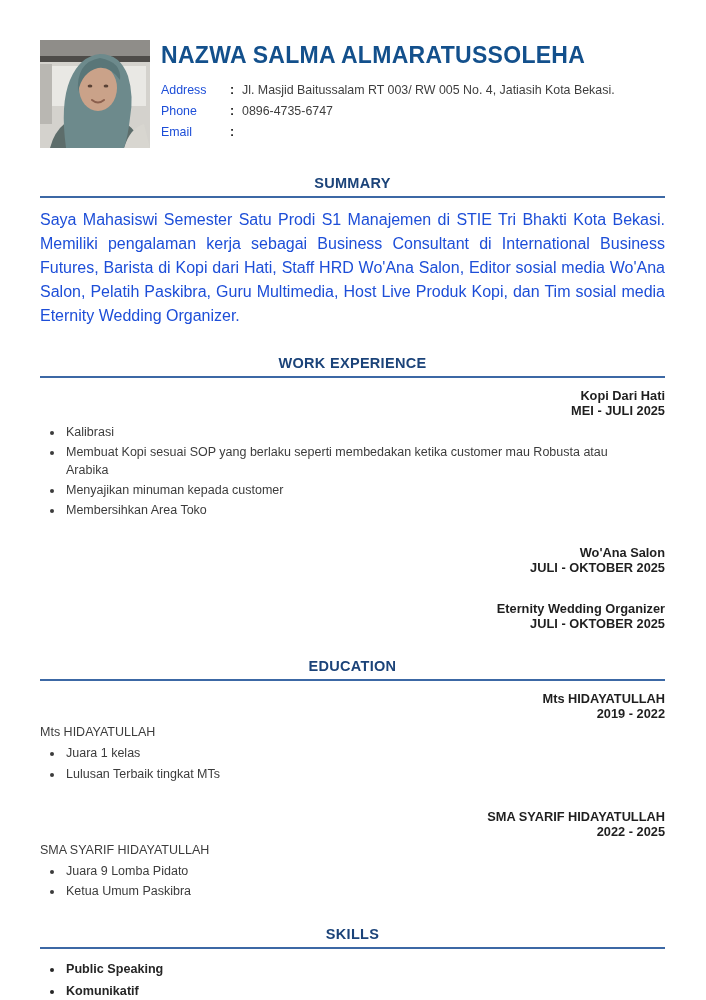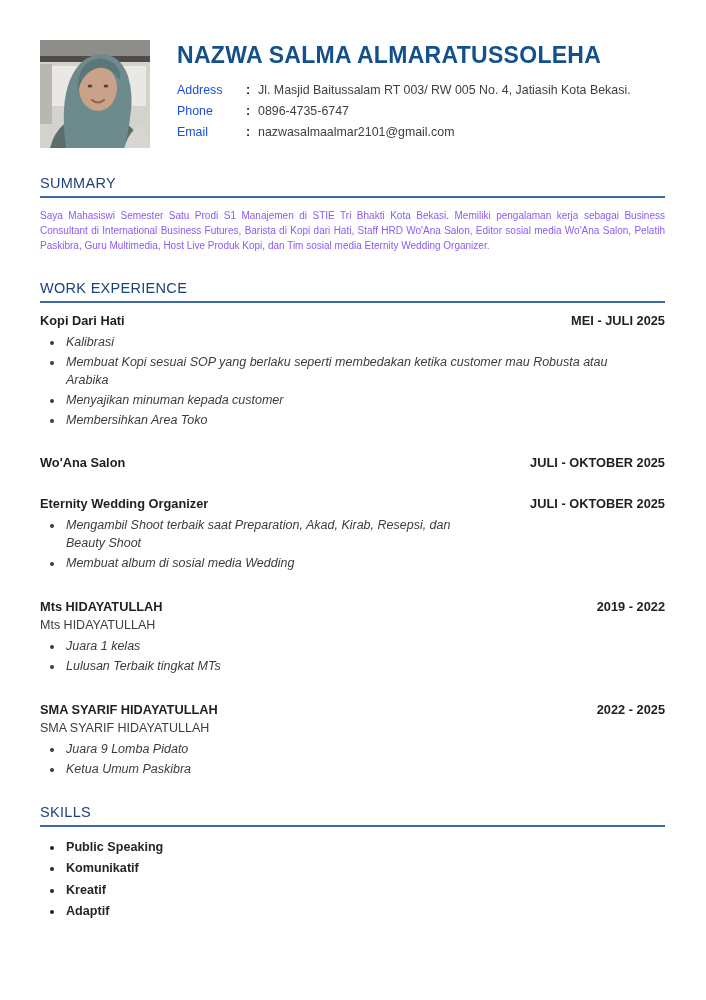--- a/index.html
+++ b/index.html
@@ -6,21 +6,21 @@
   html, body { width: 706px; height: 1000px; }
   body {
     background: #ffffff;
     font-family: "Liberation Sans", "DejaVu Sans", sans-serif;
     color: #3e3e3e;
     overflow: hidden;
   }
   .page { padding: 40px 41px 0 40px; }
 
   
-  .header { display: flex; gap: 27px; }
+  .header { display: flex; gap: 11px; }
   .photo {
     width: 110px; height: 108px; flex: 0 0 110px;
     overflow: hidden; background: #cfcecb;
   }
   .photo svg { display: block; }
   .header-right { flex: 1; padding-top: 3px; }
   h1.name {
     font-size: 23px; font-weight: bold; color: #13508c;
     letter-spacing: 0.3px; margin: 0 0 15px 0; line-height: 1.1;
   }
@@ -28,44 +28,44 @@
     display: grid; grid-template-columns: 69px 12px 1fr;
     row-gap: 6px; font-size: 12.4px; line-height: 1.2;
   }
   .contact-label { font-weight: normal; color: #1d4ed8; }
   .contact-colon { color: #1d1d1d; font-weight: bold; }
   .contact-value { color: #3e3e3e; }
 
   
   section { margin-top: 27px; }
   h2.section-title {
-    font-size: 14.5px; font-weight: normal; color: #1b4379;
+    font-size: 14.5px; font-weight: bold; color: #1b4379;
     letter-spacing: 0.3px;
     border-bottom: 2px solid #3c68a5;
-    padding-bottom: 5px; margin-bottom: 10px;
+    padding-bottom: 5px; margin-bottom: 10px; text-align: center;
   }
   .summary-text {
-    font-size: 10px; line-height: 1.5; text-align: justify; color: #8b5cf6;
+    font-size: 16px; line-height: 1.5; text-align: justify; color: #1d4ed8;
   }
 
   .entry { margin-top: 26px; }
   .entry:first-of-type { margin-top: 10px; }
   .entry-head {
-    display: flex; justify-content: space-between; align-items: flex-start;
+    display: flex; justify-content: space-between; align-items: flex-end; flex-direction: column;
   }
   .entry-title { font-size: 12.8px; font-weight: bold; color: #1f1f1f; }
   .entry-period { font-size: 12.8px; font-weight: bold; color: #1f1f1f; white-space: nowrap; }
   .entry-subtitle { font-size: 12.5px; color: #3c3c3c; margin-top: 4px; }
 
   ul.bullets { margin: 6px 0 0 2px; padding-left: 22px; list-style: disc; }
   ul.bullets li {
     font-size: 12.5px; color: #3c3c3c; line-height: 1.38;
     margin: 3px 0; padding-left: 2px;
   }
-  ul.bullets li span { white-space: pre-line; font-style: italic; }
+  ul.bullets li span { white-space: pre-line; }
 
   section.skills { margin-top: 26px; }
   ul.skills-list { margin: 12px 0 0 2px; padding-left: 22px; list-style: disc; }
   ul.skills-list li {
     font-size: 12.6px; font-weight: bold; color: #262626;
     line-height: 1.3; margin: 5px 0; padding-left: 2px;
   }
 </style>
 </head>
 <body>
@@ -102,21 +102,20 @@
         <span class="contact-label">Address</span>
         <span class="contact-colon">:</span>
         <span class="contact-value">Jl. Masjid Baitussalam RT 003/ RW 005 No. 4, Jatiasih Kota Bekasi.</span>
 
         <span class="contact-label">Phone</span>
         <span class="contact-colon">:</span>
         <span class="contact-value">0896-4735-6747</span>
 
         <span class="contact-label">Email</span>
         <span class="contact-colon">:</span>
-        <span class="contact-value">nazwasalmaalmar2101@gmail.com</span>
       </div>
     </div>
   </header>
 
   <section>
     <h2 class="section-title">SUMMARY</h2>
     <p class="summary-text">Saya Mahasiswi Semester Satu Prodi S1 Manajemen di STIE Tri Bhakti Kota Bekasi. Memiliki pengalaman kerja sebagai Business Consultant di International Business Futures, Barista di Kopi dari Hati, Staff HRD Wo'Ana Salon, Editor sosial media Wo'Ana Salon, Pelatih Paskibra, Guru Multimedia, Host Live Produk Kopi, dan Tim sosial media Eternity Wedding Organizer.</p>
   </section>
 
   <section>
@@ -139,30 +138,26 @@
           <div class="entry-head">
             <span class="entry-title">Wo'Ana Salon</span>
             <span class="entry-period">JULI - OKTOBER 2025</span>
           </div>
         </div>
         <div class="entry">
           <div class="entry-head">
             <span class="entry-title">Eternity Wedding Organizer</span>
             <span class="entry-period">JULI - OKTOBER 2025</span>
           </div>
-          <ul class="bullets">
-            <li><span>Mengambil Shoot terbaik saat Preparation, Akad, Kirab, Resepsi, dan
-Beauty Shoot</span></li>
-            <li><span>Membuat album di sosial media Wedding</span></li>
-          </ul>
         </div>
       </div>
   </section>
 
   <section>
+    <h2 class="section-title">EDUCATION</h2>
     <div id="education-entries">
         <div class="entry">
           <div class="entry-head">
             <span class="entry-title">Mts HIDAYATULLAH</span>
             <span class="entry-period">2019 - 2022</span>
           </div>
           <div class="entry-subtitle">Mts HIDAYATULLAH</div>
           <ul class="bullets">
             <li><span>Juara 1 kelas</span></li>
             <li><span>Lulusan Terbaik tingkat MTs</span></li>

